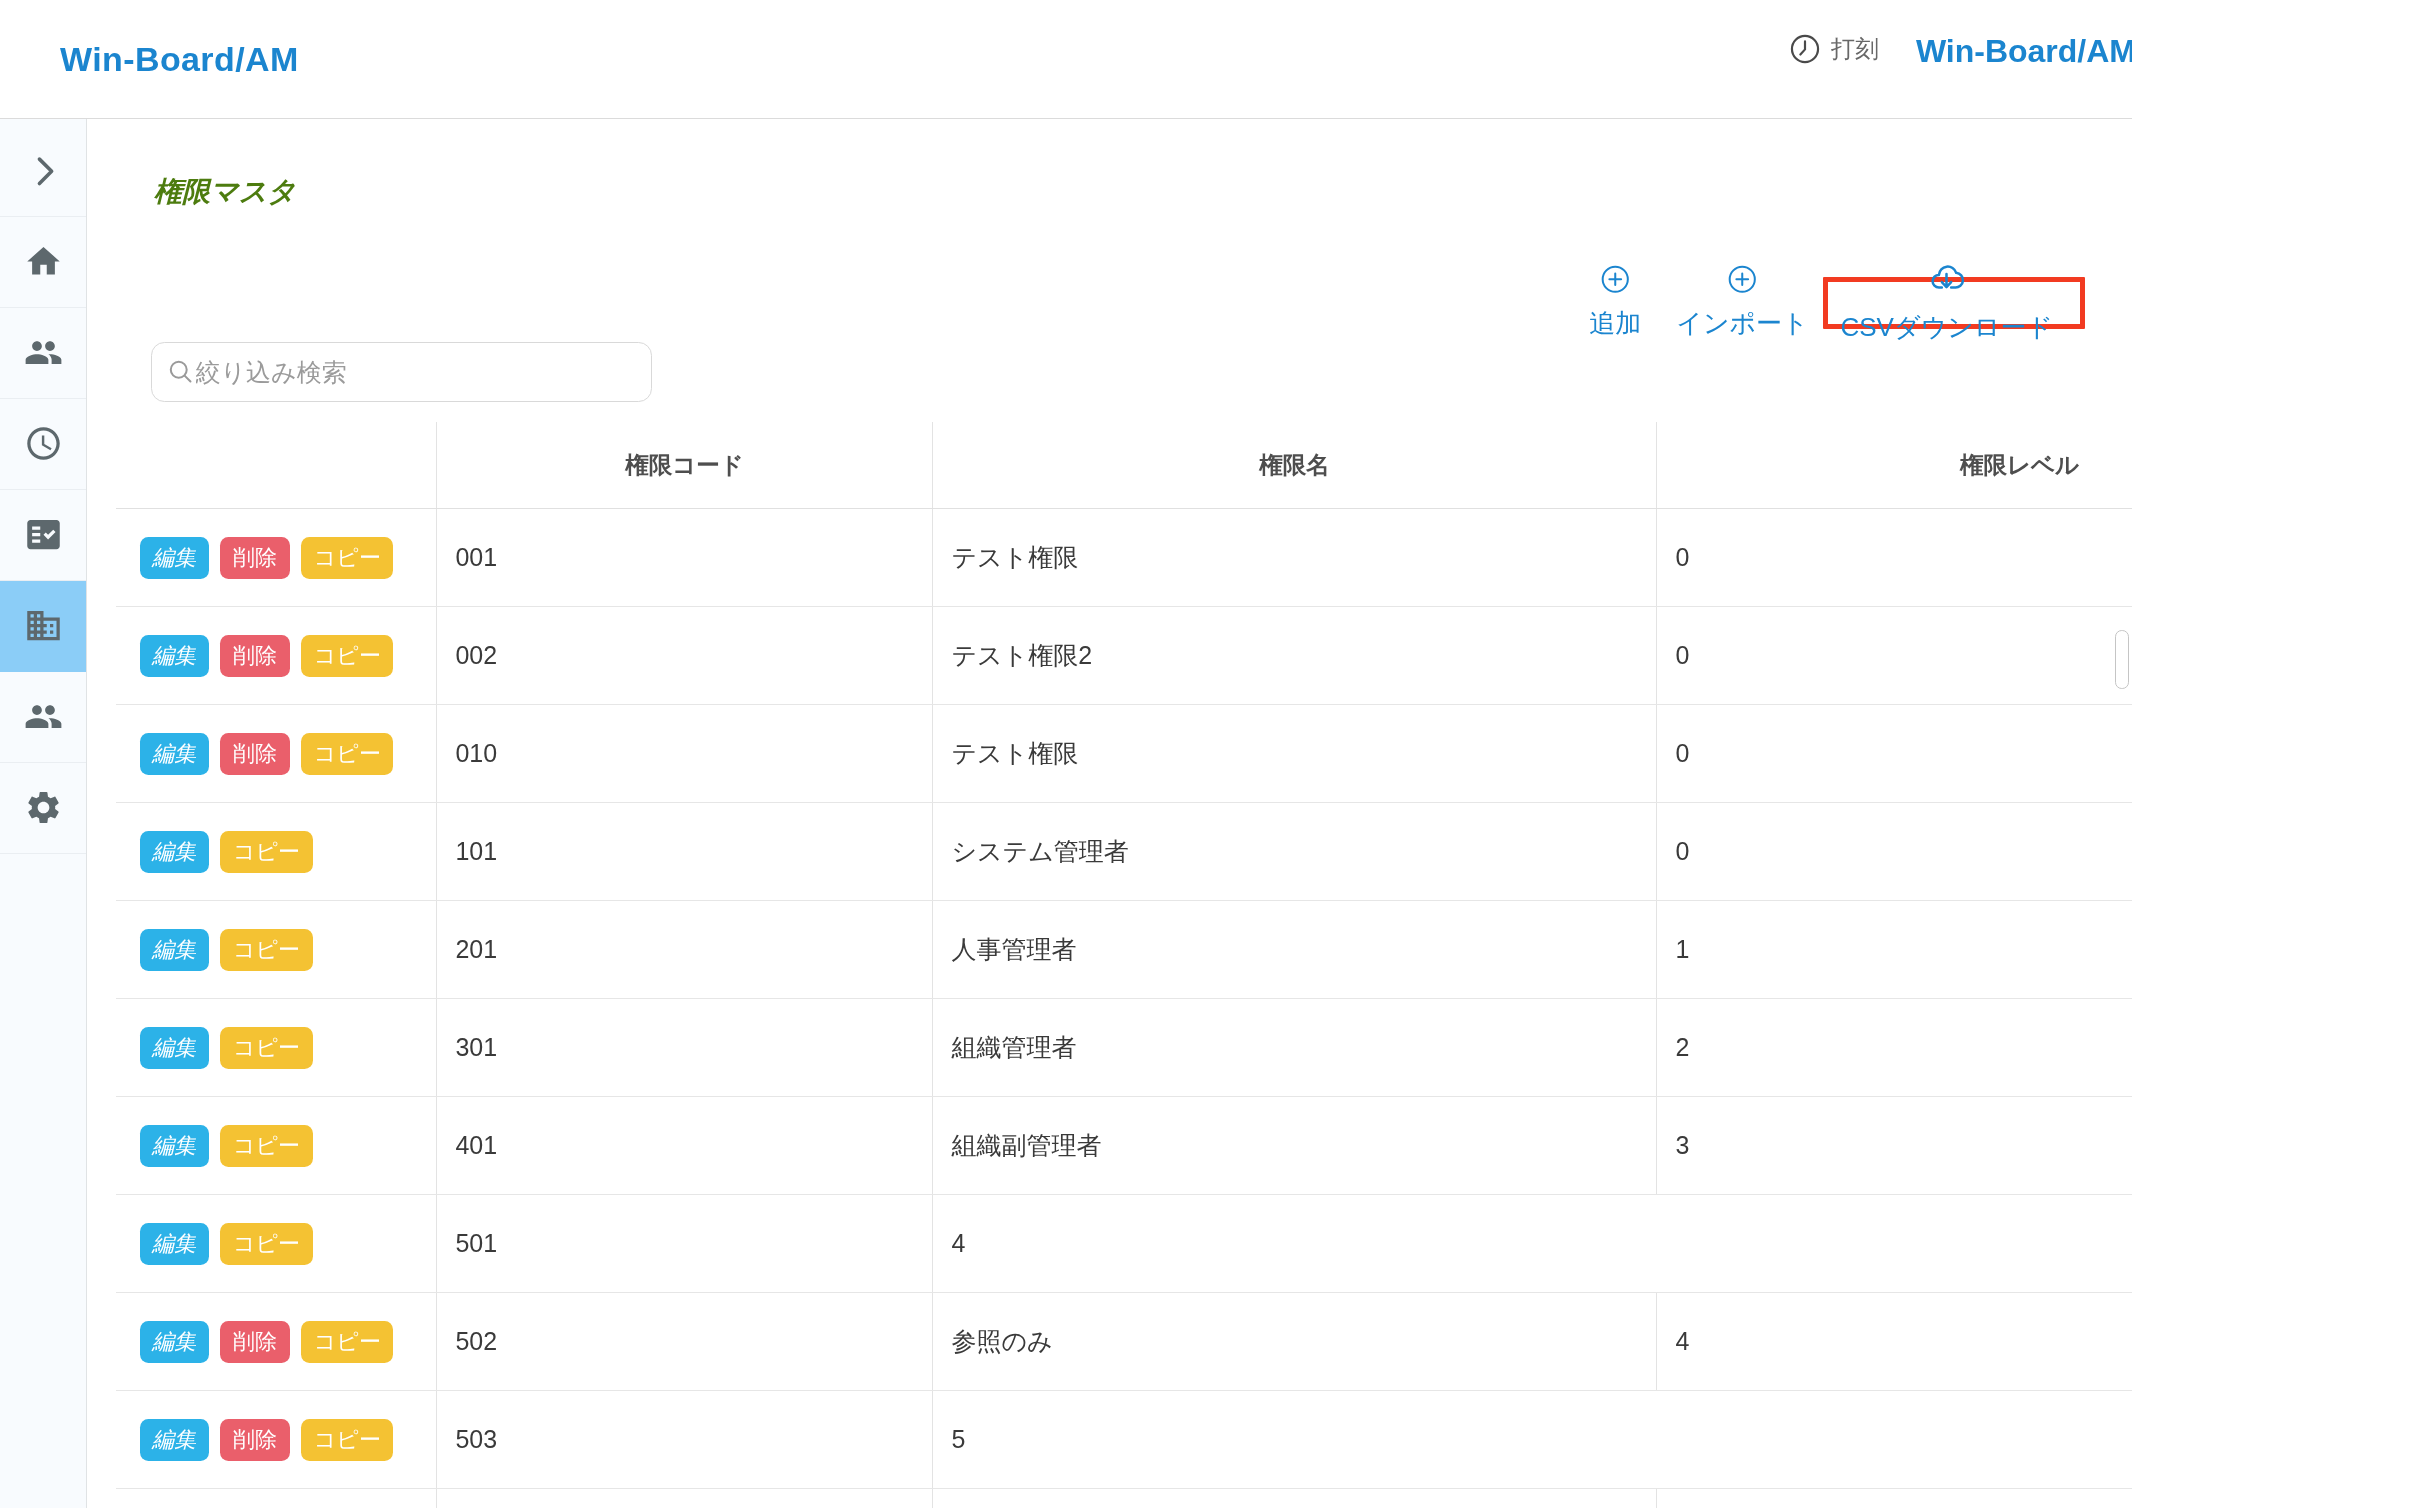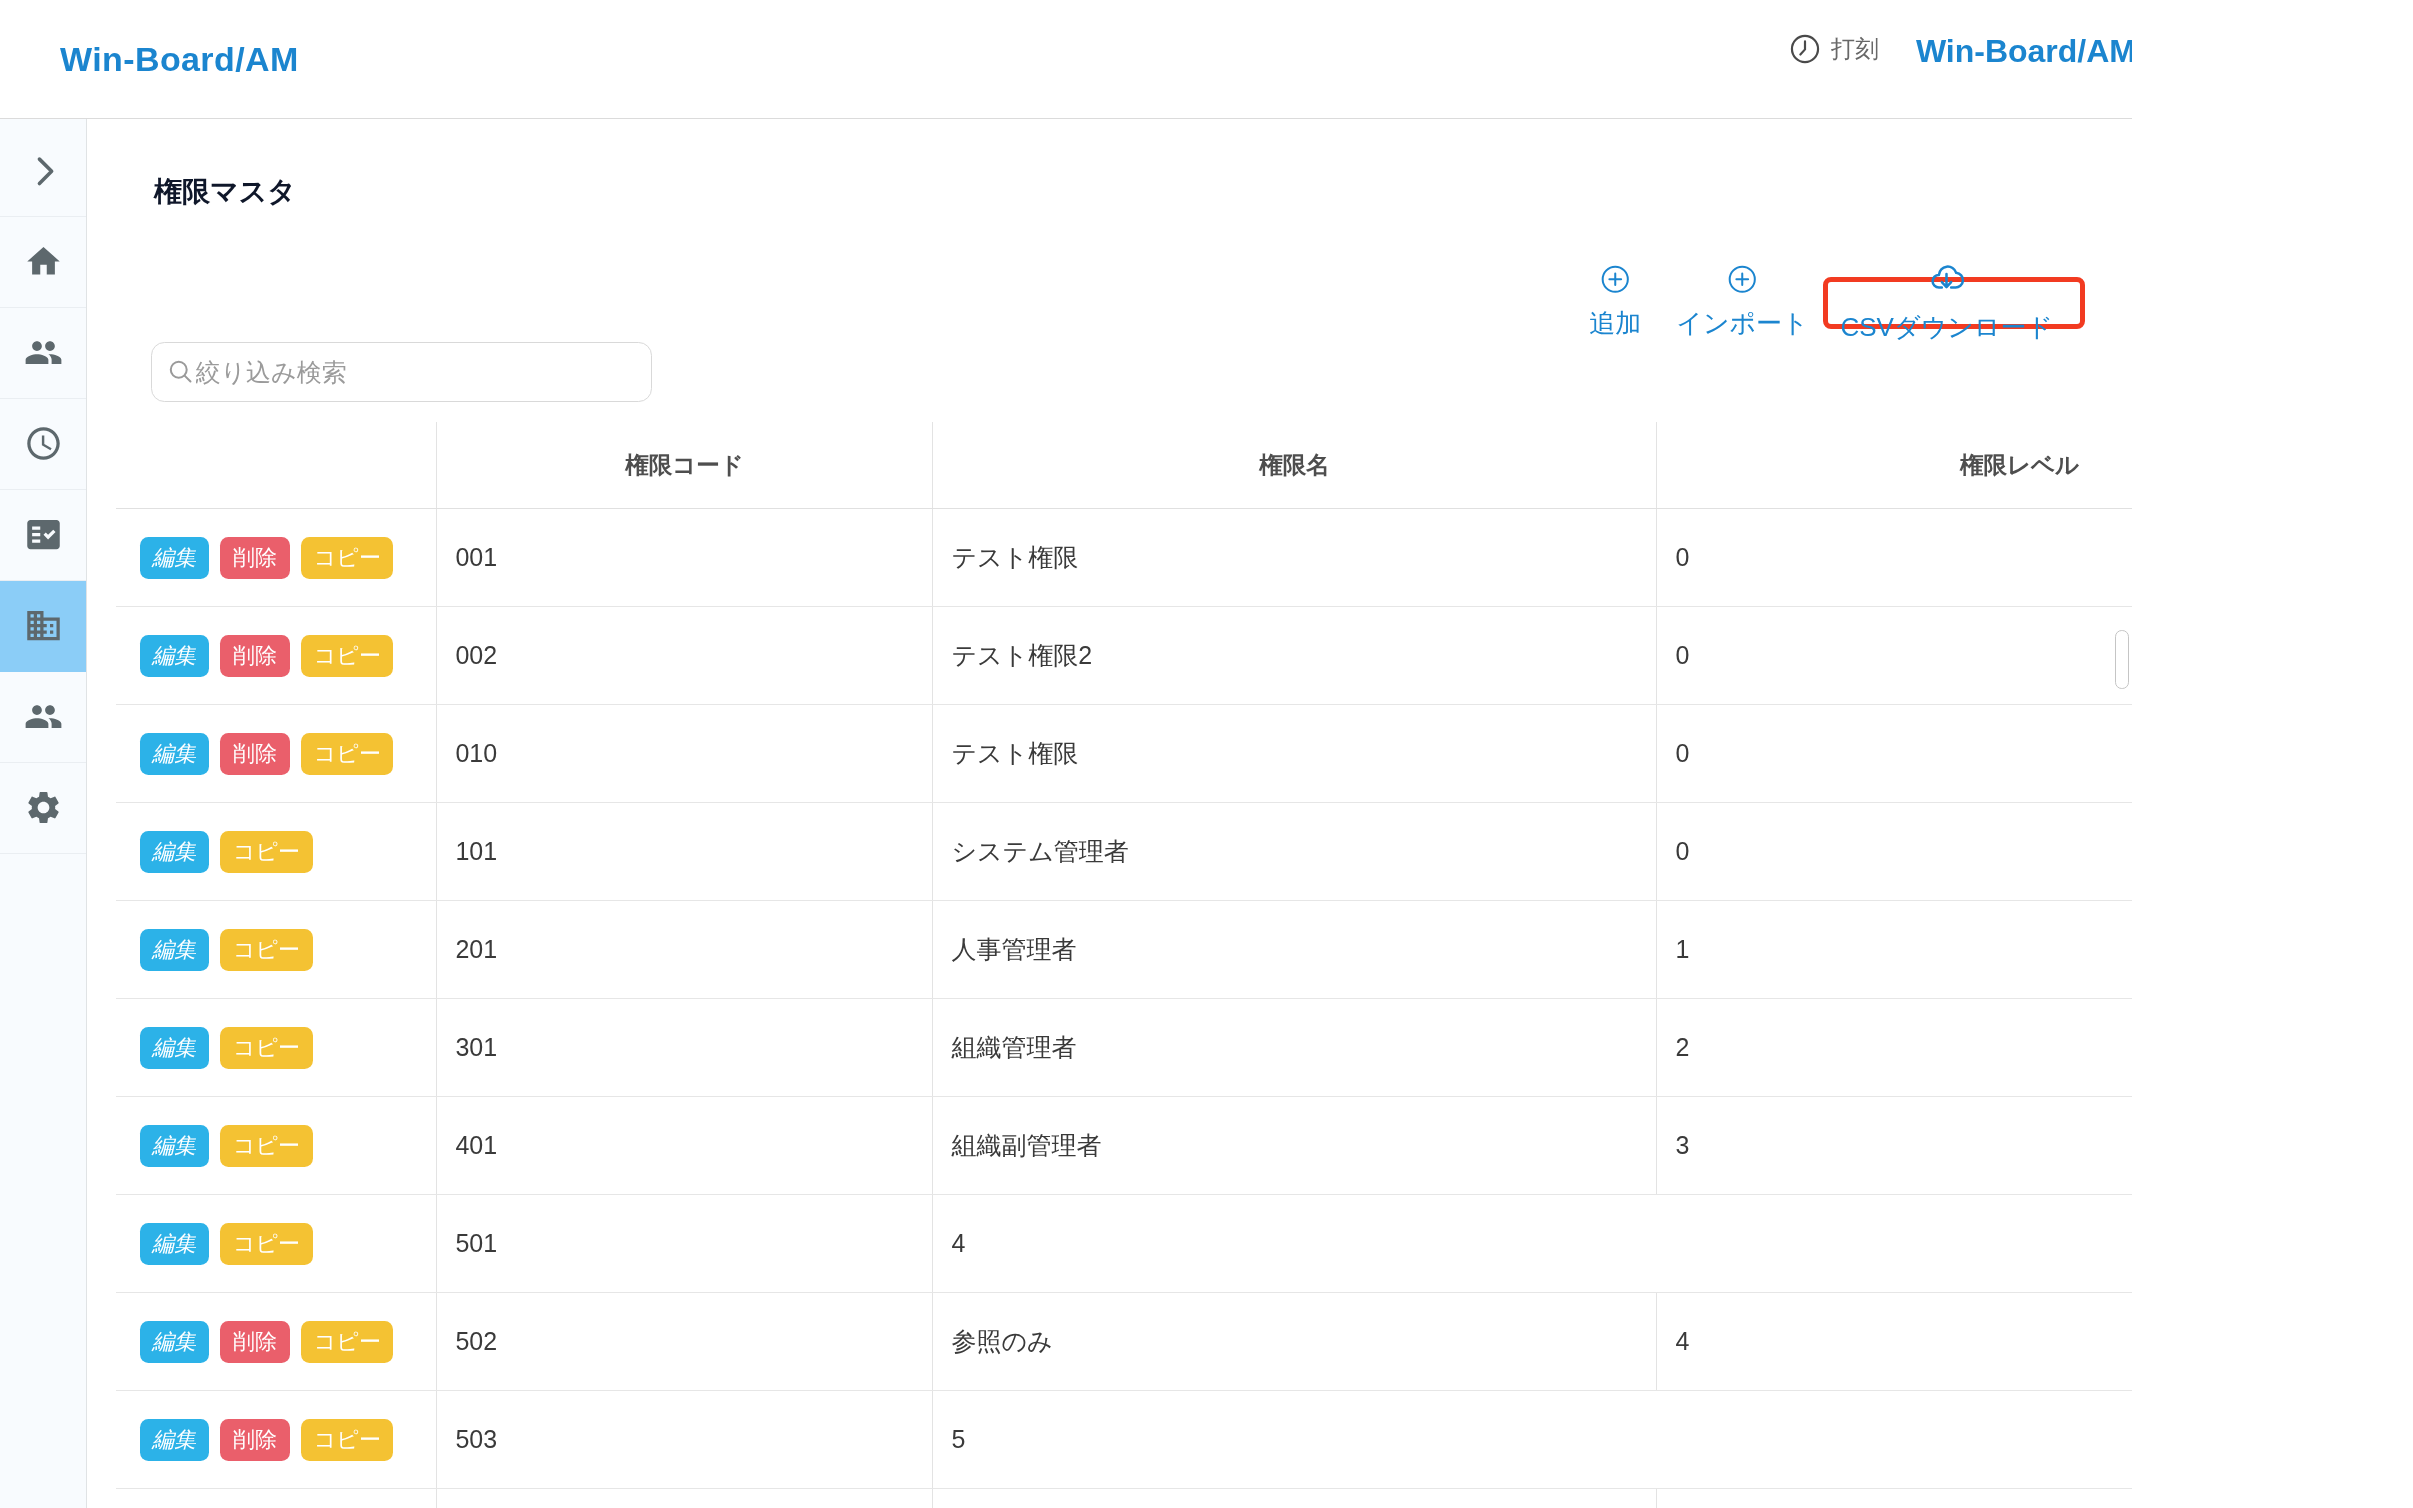--- a/index.html
+++ b/index.html
@@ -22,28 +22,28 @@
   .avatar { margin-left:59px; width:52px; height:52px; border-radius:50%; overflow:hidden; cursor:pointer; }
 
   
   .sidebar { position:absolute; left:0; top:119px; width:87px; height:1389px;
              background:#f8fbfe; border-right:1.7px solid #e0e3e5; padding-top:6.7px; z-index:4; }
   .tile { height:91px; border-bottom:1.7px solid #eaeef2; display:flex; align-items:center;
           justify-content:center; cursor:pointer; background:#f8fbfe; }
   .tile.active { background:var(--c-nav-active,#8bcdf7); border-bottom-color:var(--c-nav-active,#8bcdf7); }
 
   
-  .page-title { position:absolute; left:154px; top:173px; font-size:28px; font-weight:bold; color:#0f172a; }
+  .page-title { position:absolute; left:154px; top:173px; font-size:28px; font-weight:bold; color:#4d7c0f;font-style:italic; }
 
   .actions { position:absolute; top:277px; right:47px; height:52px; display:flex; align-items:center; }
   .link { display:flex; align-items:center; gap:11.7px; color:var(--c-accent,#1b85cf);
           font-size:26px; font-weight:500; cursor:pointer; white-space:nowrap;flex-direction:column; }
   .link + .link { margin-left:35px; }
   .csv-box { margin-left:14.2px; height:52px; border:5.9px solid var(--c-highlight,#f23b21);
-             border-radius:8px; display:flex; align-items:center; padding:0 27px 0 12.6px; }
+             border-radius:1px; display:flex; align-items:center; padding:0 27px 0 12.6px; }
   .csv-box .link { gap:17px; }
 
   
   .search { position:absolute; left:151px; top:342px; width:501px; height:60px;
             border:1.7px solid #d9d9d9; border-radius:13.4px; background:#fff;
             display:flex; align-items:center; padding:0 15px; gap:0; }
   .search input { border:none; outline:none; flex:1; font-size:25px; color:#444; background:transparent;
                   font-family:inherit; }
   .search input::placeholder { color:#9b9b9b; }
 

